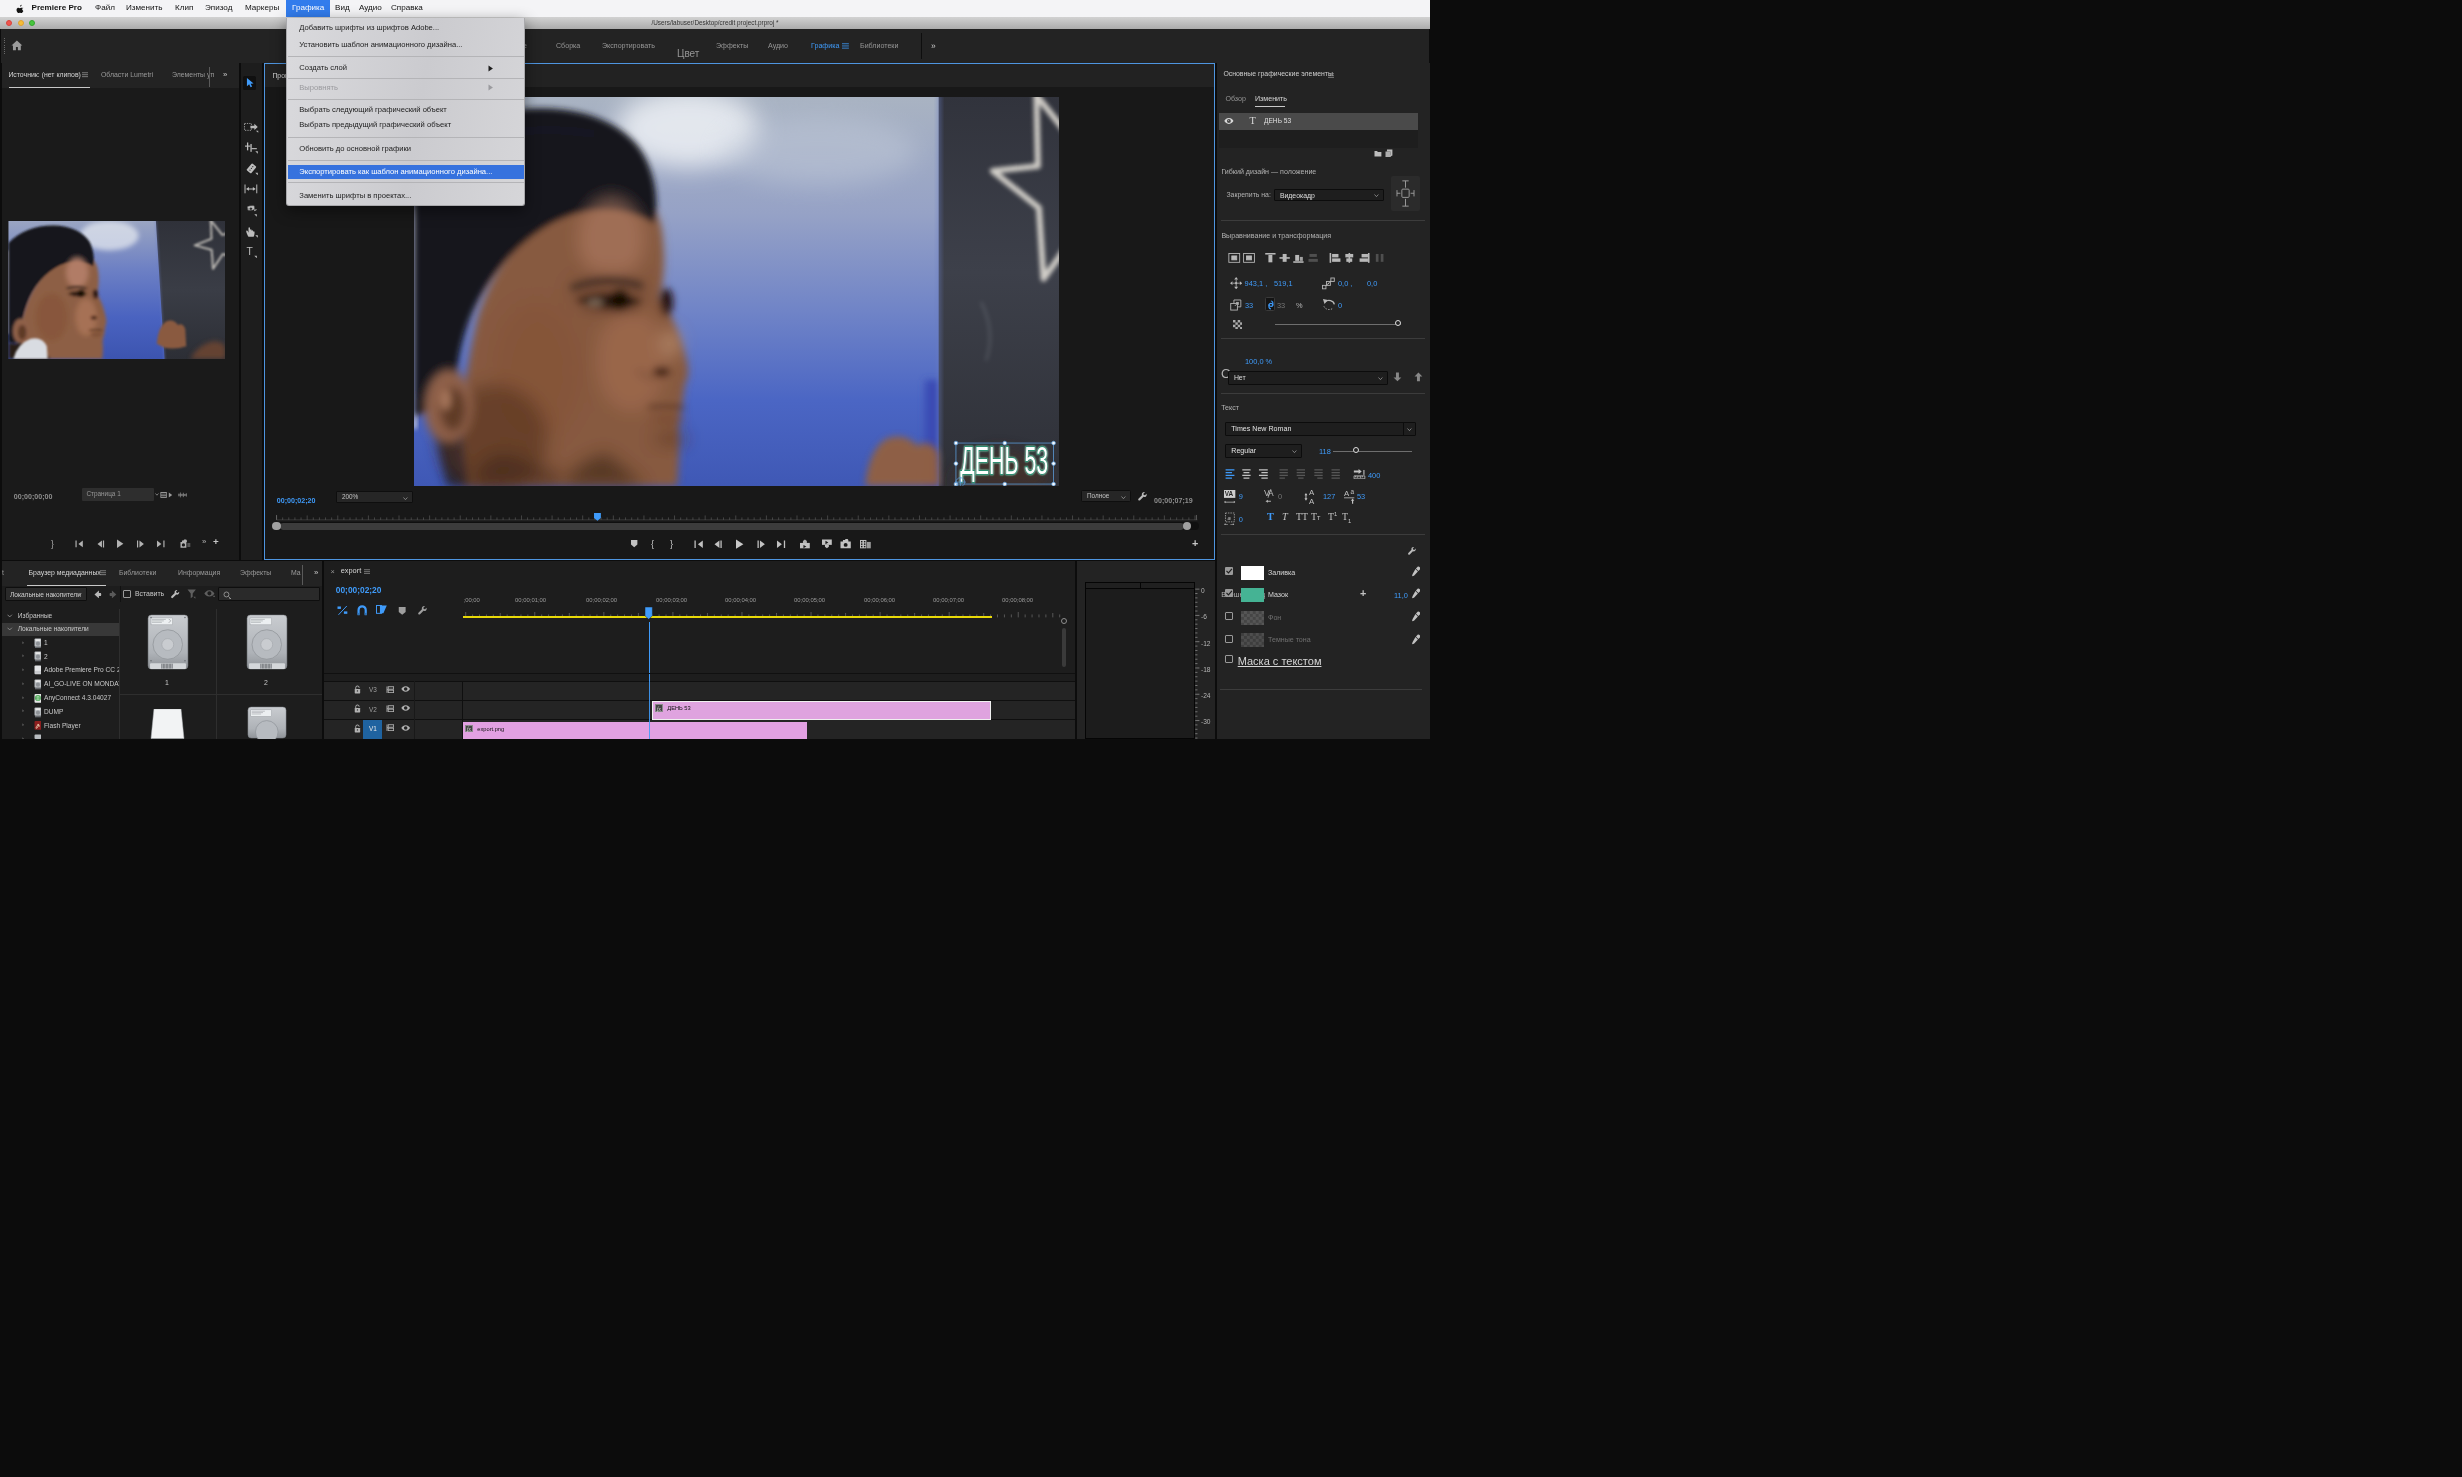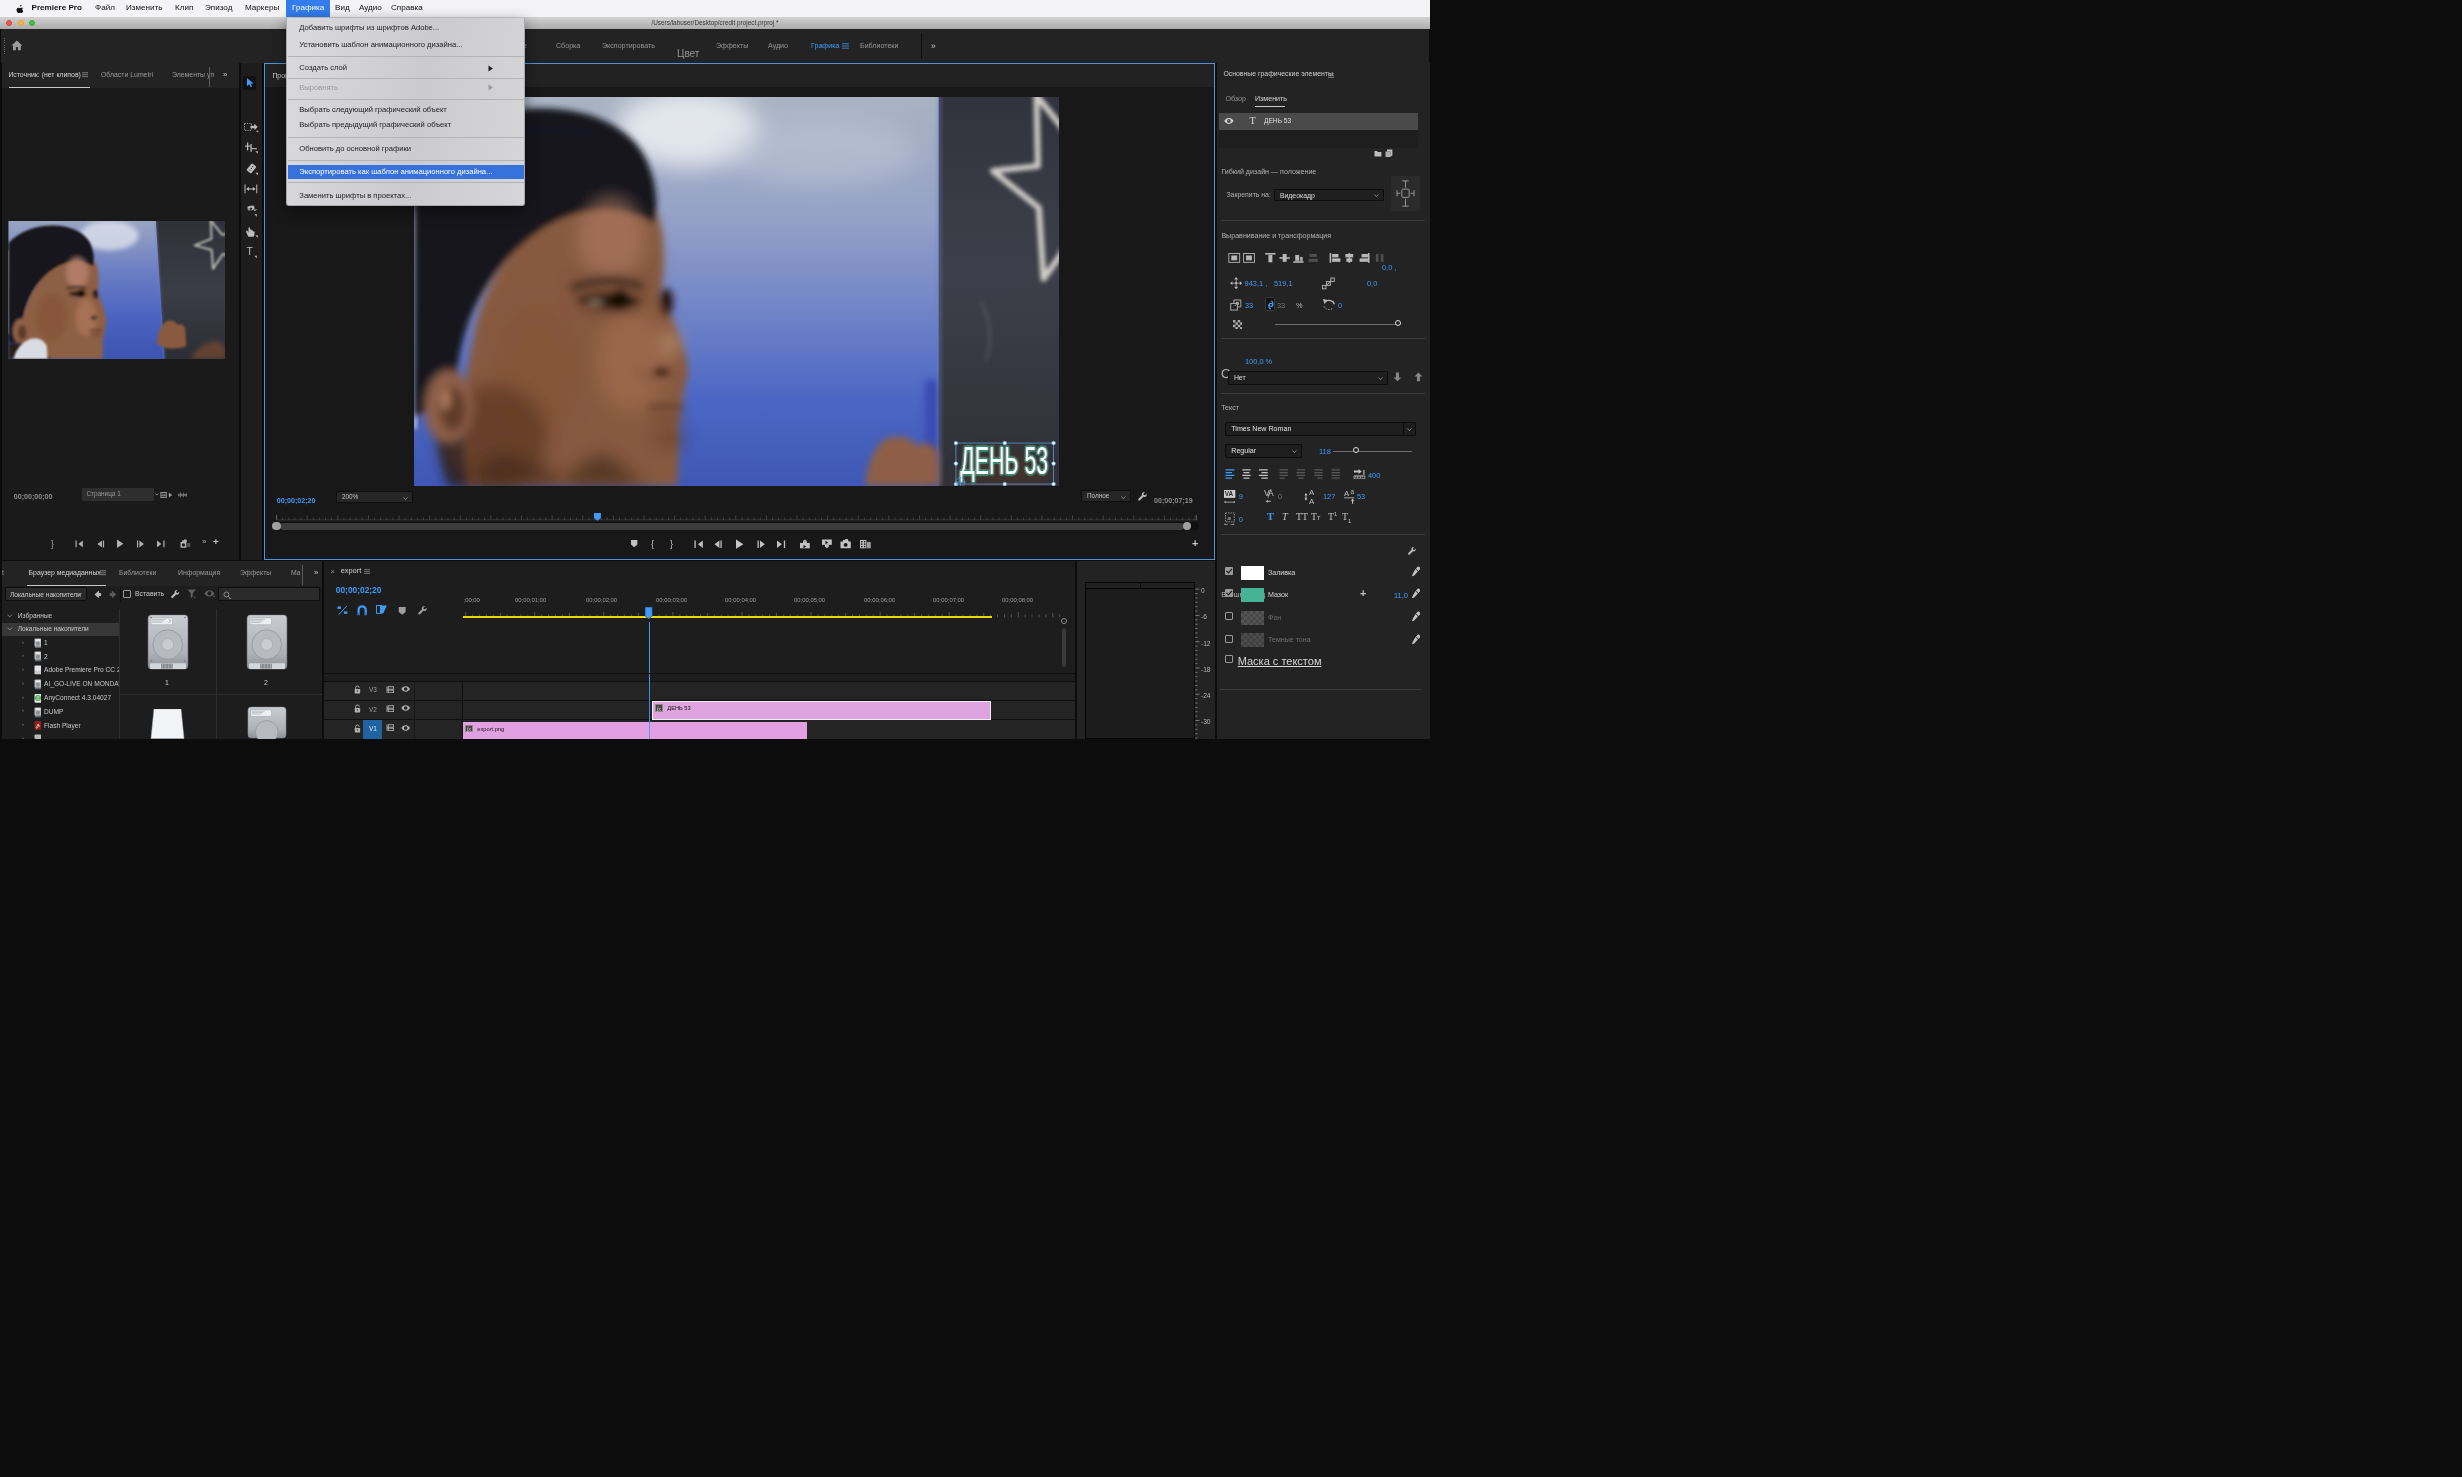--- a/index.html
+++ b/index.html
@@ -897,21 +897,21 @@
       <div class="tx blue" style="left:57px;top:216px;font-size:7.4px;">519,1</div>
       <svg class="abs" style="left:105px;top:214px" width="12.8" height="12.8" viewBox="0 0 26 26">
           <g stroke="#b8b8b8" stroke-width="1.8" fill="none">
             <path d="M5 21 L21 5"></path>
             <rect x="1" y="17" width="7" height="7" fill="#2a2a2a"></rect>
             <rect x="18" y="2" width="7" height="7" fill="#2a2a2a"></rect>
             <rect x="9" y="9" width="8" height="8"></rect>
           </g>
           <rect x="12" y="12" width="2.4" height="2.4" fill="#b8b8b8"></rect>
         </svg>
-      <div class="tx blue" style="left:121px;top:200px;font-size:7.4px;margin-left:44px;">0,0 ,</div>
+      <div class="tx blue" style="left:121px;top:216px;font-size:7.4px;">0,0 ,</div>
       <div class="tx blue" style="left:150px;top:216px;font-size:7.4px;">0,0</div>
       <svg class="abs" style="left:13.3px;top:236px" width="11.8" height="11.8" viewBox="0 0 24 24">
           <g fill="none" stroke="#b8b8b8" stroke-width="1.8">
             <rect x="1.5" y="9" width="13.5" height="13.5"></rect>
             <path d="M8 9 V 2 H 22 V 16 h-7"></path>
             <path d="M10 14 L 17 7 M17 12 V 7 H 12"></path>
           </g>
         </svg>
       <div class="tx blue" style="left:28px;top:238px;font-size:7.4px;">33</div>
       <div class="abs" style="left:48px;top:234px;width:9.8px;height:13.8px;background:#141414;border:0.5px solid #3a3a3a;border-radius:1.5px;">

